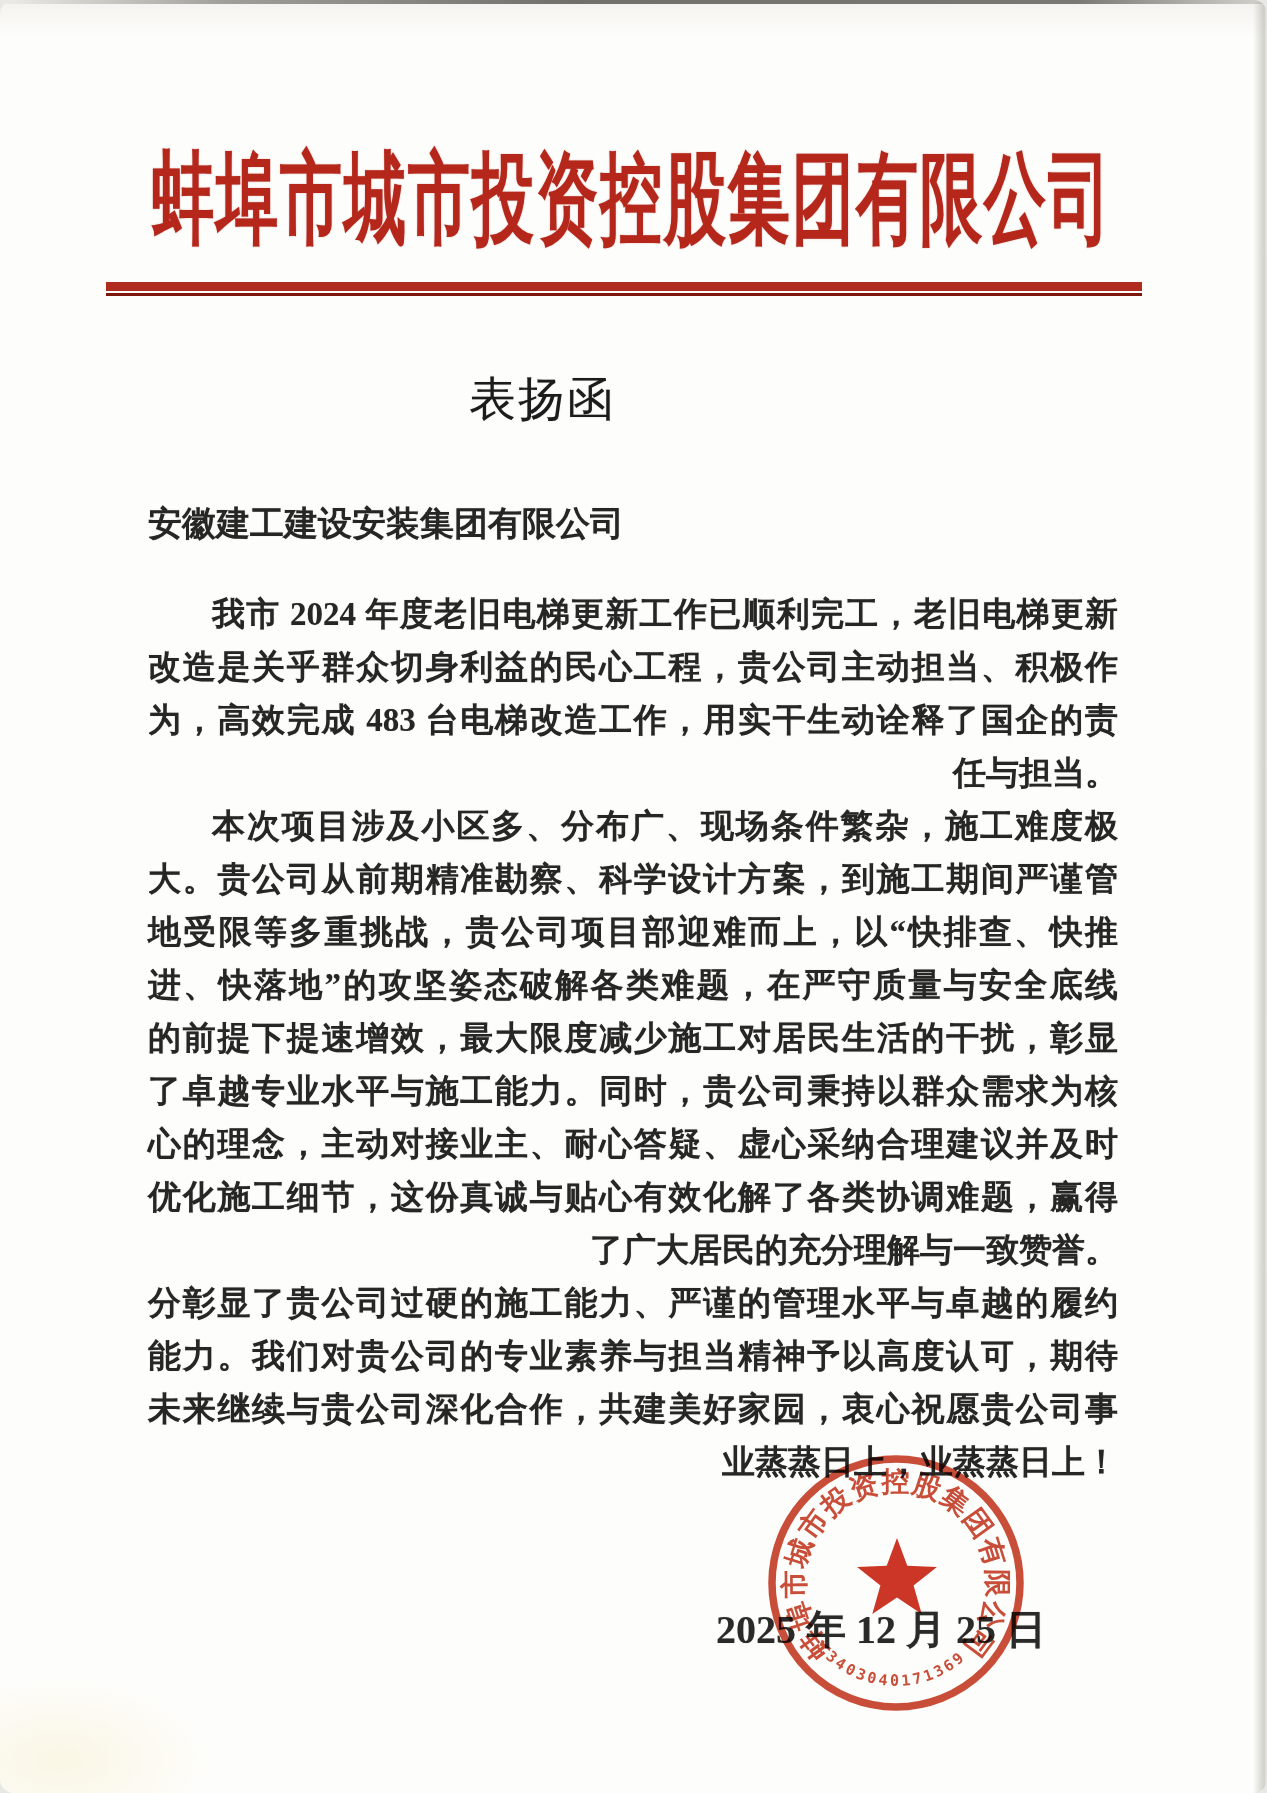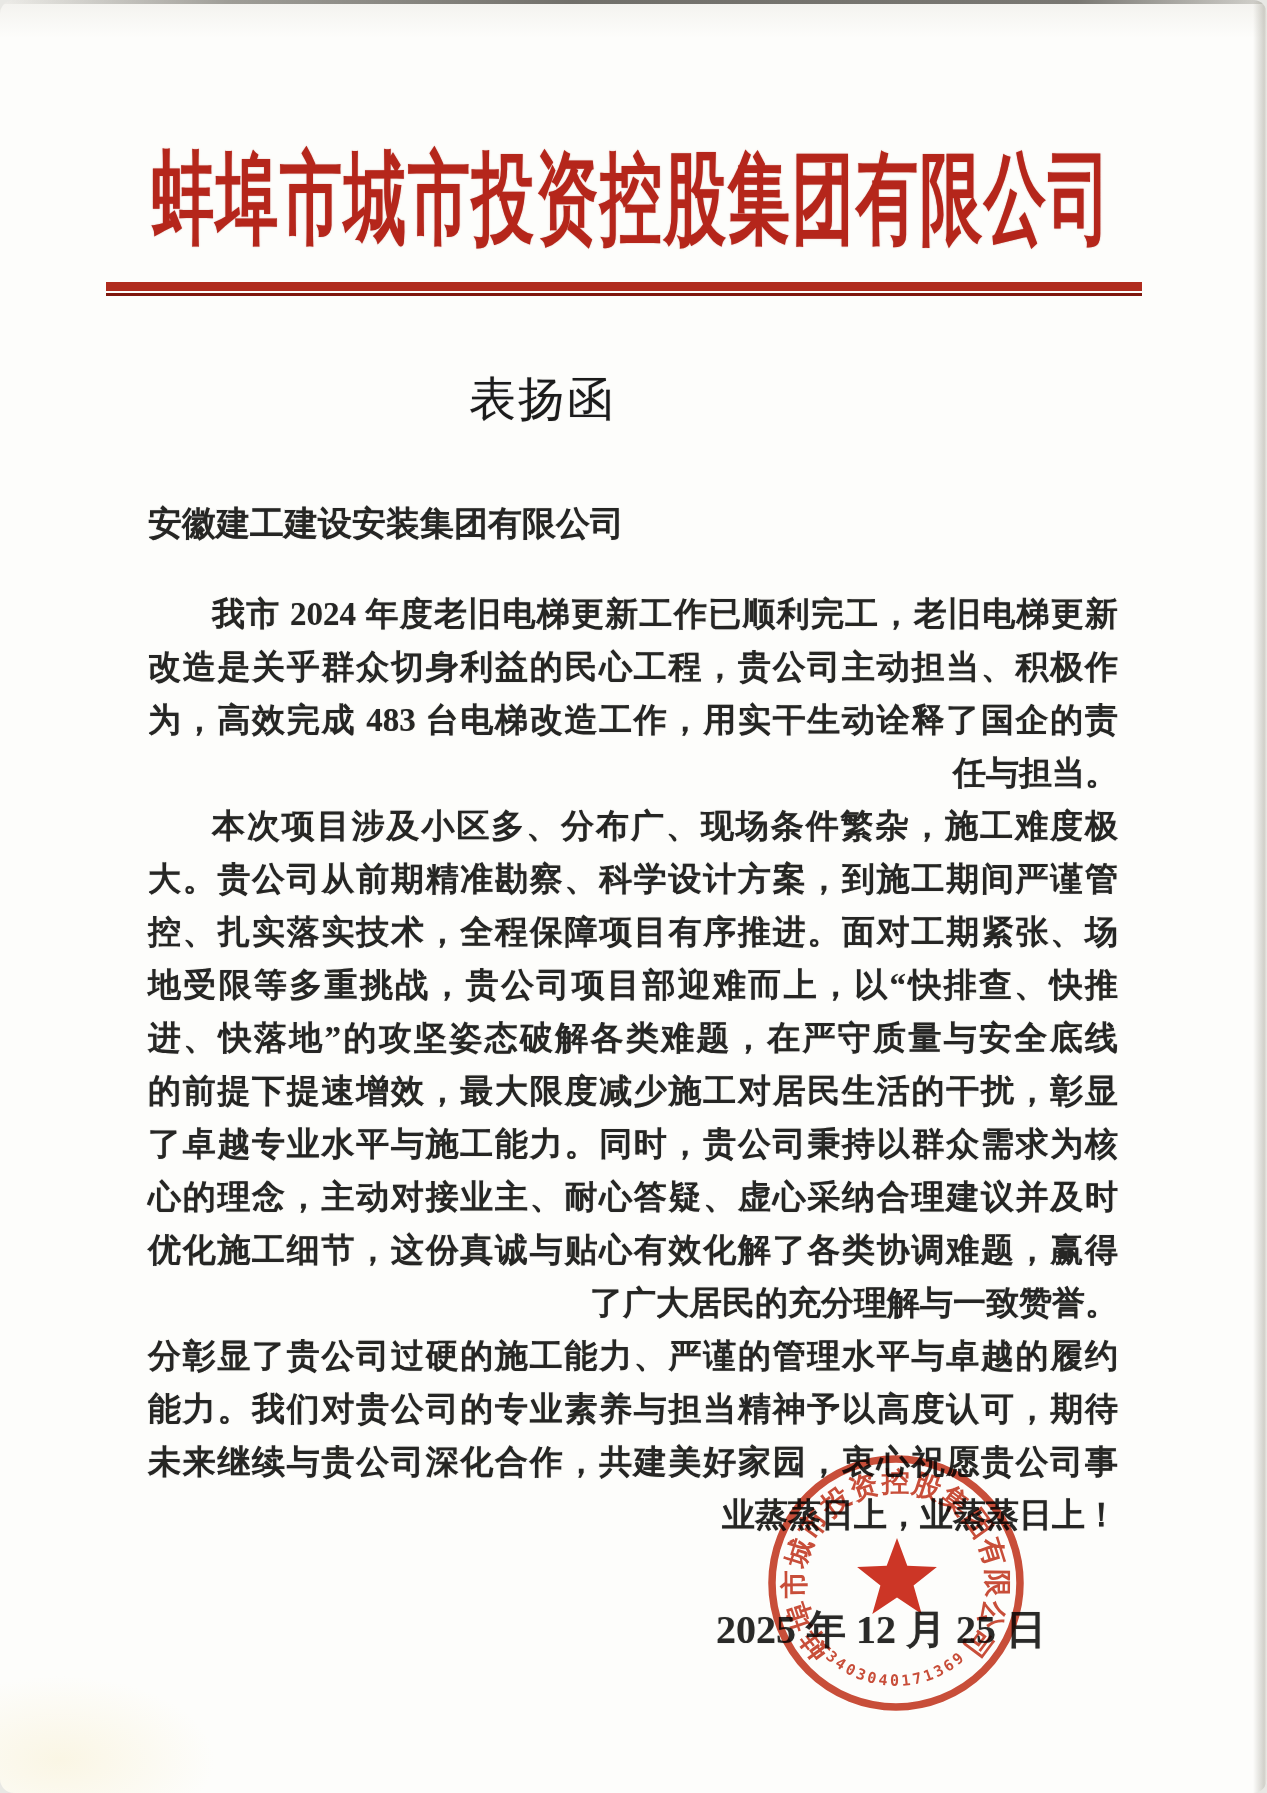--- a/index.html
+++ b/index.html
@@ -98,21 +98,20 @@
 
   <div class="recipient">安徽建工建设安装集团有限公司</div>
 
   <div class="letter-body">
       <div class="bline just ind">我市 2024 年度老旧电梯更新工作已顺利完工，老旧电梯更新</div>
       <div class="bline just">改造是关乎群众切身利益的民心工程，贵公司主动担当、积极作</div>
       <div class="bline just">为，高效完成 483 台电梯改造工作，用实干生动诠释了国企的责</div>
       <div class="bline">任与担当。</div>
       <div class="bline just ind">本次项目涉及小区多、分布广、现场条件繁杂，施工难度极</div>
       <div class="bline just">大。贵公司从前期精准勘察、科学设计方案，到施工期间严谨管</div>
-      <div class="bline just">控、扎实落实技术，全程保障项目有序推进。面对工期紧张、场</div>
       <div class="bline just">地受限等多重挑战，贵公司项目部迎难而上，以“快排查、快推</div>
       <div class="bline just">进、快落地”的攻坚姿态破解各类难题，在严守质量与安全底线</div>
       <div class="bline just">的前提下提速增效，最大限度减少施工对居民生活的干扰，彰显</div>
       <div class="bline just">了卓越专业水平与施工能力。同时，贵公司秉持以群众需求为核</div>
       <div class="bline just">心的理念，主动对接业主、耐心答疑、虚心采纳合理建议并及时</div>
       <div class="bline just">优化施工细节，这份真诚与贴心有效化解了各类协调难题，赢得</div>
       <div class="bline">了广大居民的充分理解与一致赞誉。</div>
       <div class="bline just">分彰显了贵公司过硬的施工能力、严谨的管理水平与卓越的履约</div>
       <div class="bline just">能力。我们对贵公司的专业素养与担当精神予以高度认可，期待</div>
       <div class="bline just">未来继续与贵公司深化合作，共建美好家园，衷心祝愿贵公司事</div>

